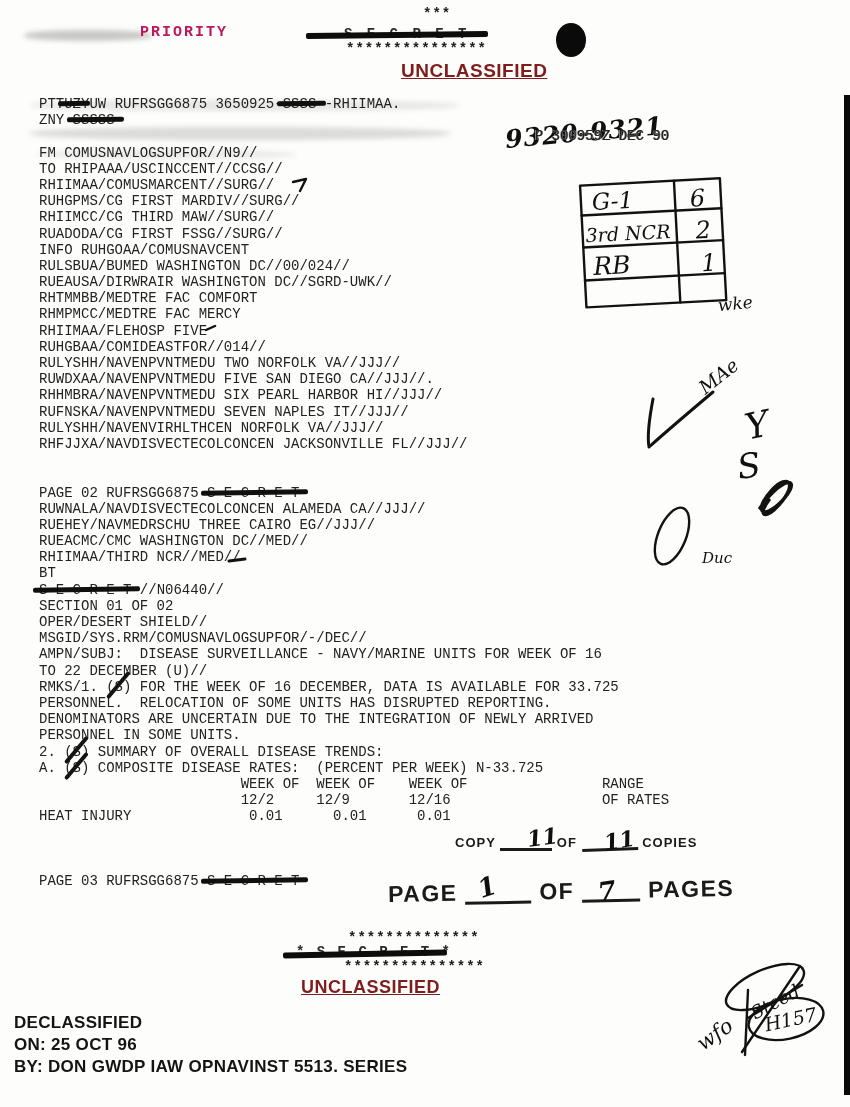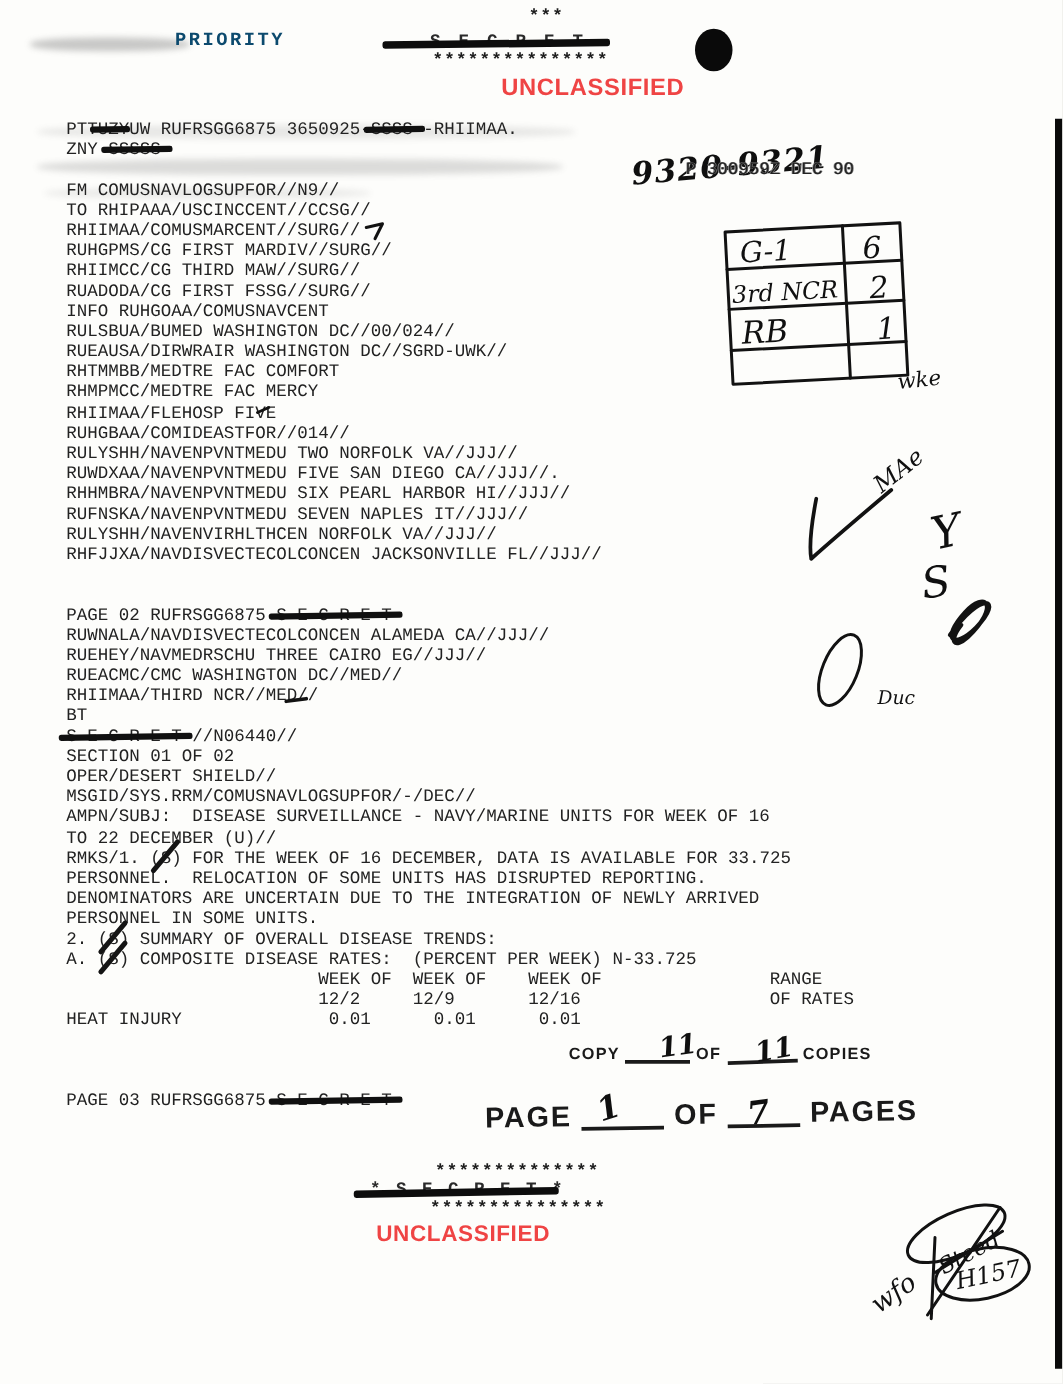--- a/index.html
+++ b/index.html
@@ -2,38 +2,38 @@
 <html><head>
 <meta charset="utf-8">
 <style>
   html,body{margin:0;padding:0;background:#e8e8e4;}
   .page{
     position:relative;width:850px;height:1107px;margin:0 auto;
     background:#fdfdfb;overflow:hidden;
     font-family:"Liberation Mono",monospace;color:#1b1b1b;
   }
   
-  .msg{position:absolute;left:53px;top:96px;font-size:14px;line-height:16.2px;
+  .msg{position:absolute;left:39px;top:96px;font-size:14px;line-height:16.2px;
        white-space:pre;color:#222;}
   .line{height:16.2px;}
   .noisy{text-shadow:0.6px 0 0 #777, -0.6px 0 0 #999;text-align:right;}
   .struck{position:relative;display:inline-block;}
   .struck::after{content:"";position:absolute;left:-6px;right:-9px;top:5px;height:4.5px;
        background:#101010;transform:rotate(-0.8deg);border-radius:2px;}
   .slashed{position:relative;display:inline-block;}
   .slashed::after{content:"";position:absolute;left:0px;bottom:-2px;width:34px;height:4px;
        background:#141414;transform:rotate(-50deg);transform-origin:4px 2px;border-radius:2px;}
   
   .abs{position:absolute;}
   .mono-b{font-family:"Liberation Mono",monospace;font-weight:bold;color:#1c1c1c;}
   .stars{letter-spacing:1px;font-size:14px;}
   .secret-txt{font-size:14px;letter-spacing:3px;color:#2a2a2a;}
   .bar{position:absolute;background:#0d0d0d;border-radius:2px;}
-  .unclass{font-family:"Liberation Sans",sans-serif;font-weight:bold;color:#ef4444;}
-  .priority{font-size:15px;letter-spacing:2px;color:#0c4a6e;}
+  .unclass{font-family:"Liberation Sans",sans-serif;font-weight:bold;color:#7f1d1d;text-decoration:underline;}
+  .priority{font-size:15px;letter-spacing:2px;color:#be185d;}
   
   .stamp{position:absolute;font-family:"Liberation Sans",sans-serif;font-weight:bold;
          color:#1a1a1a;white-space:nowrap;}
   .stamp .blank{display:inline-block;border-bottom:3px solid #1a1a1a;height:1em;vertical-align:-4px;}
   .hwv{position:absolute;font-family:"DejaVu Serif",serif;font-style:italic;font-weight:bold;color:#0f0f0f;}
   
   .declass{position:absolute;left:14px;top:1012px;font-family:"Liberation Sans",sans-serif;
            font-weight:bold;font-size:17px;line-height:22px;color:#141414;letter-spacing:.3px;}
   
   .smudge{position:absolute;background:#666;filter:blur(2.5px);border-radius:45%;}
@@ -83,20 +83,25 @@
   </div>
   <div class="hwv" style="left:478px;top:872px;font-size:26px;transform:rotate(-18deg);">1</div>
   <div class="hwv" style="left:598px;top:876px;font-size:26px;transform:rotate(-8deg);">7</div>
 
   <div class="abs mono-b stars" style="left:348px;top:930px;">**************</div>
   <div class="abs mono-b secret-txt" style="left:296px;top:944px;letter-spacing:2px;">* S E C R E T *</div>
   <div class="bar" style="left:283px;top:951px;width:164px;height:5.5px;transform:rotate(-1deg);"></div>
   <div class="abs mono-b stars" style="left:344px;top:959px;">***************</div>
   <div class="abs unclass" style="left:301px;top:977px;font-size:18px;letter-spacing:.5px;">UNCLASSIFIED</div>
 
+  <div class="declass">
+    <div>DECLASSIFIED</div>
+    <div>ON: 25 OCT 96</div>
+    <div>BY: DON GWDP IAW OPNAVINST 5513. SERIES</div>
+  </div>
 
   <div class="edge-bar" style="left:844px;top:95px;width:6px;height:1000px;"></div>
 
   <svg class="ink" width="850" height="1107" viewBox="0 0 850 1107">
 
     <ellipse cx="571" cy="40" rx="15" ry="17" style="fill:#0a0a0a;stroke:none;"></ellipse>
 
     <g transform="rotate(-3 650 240)">
       <rect x="583" y="182" width="140" height="122"></rect>
       <line x1="583" y1="212" x2="723" y2="212"></line>

